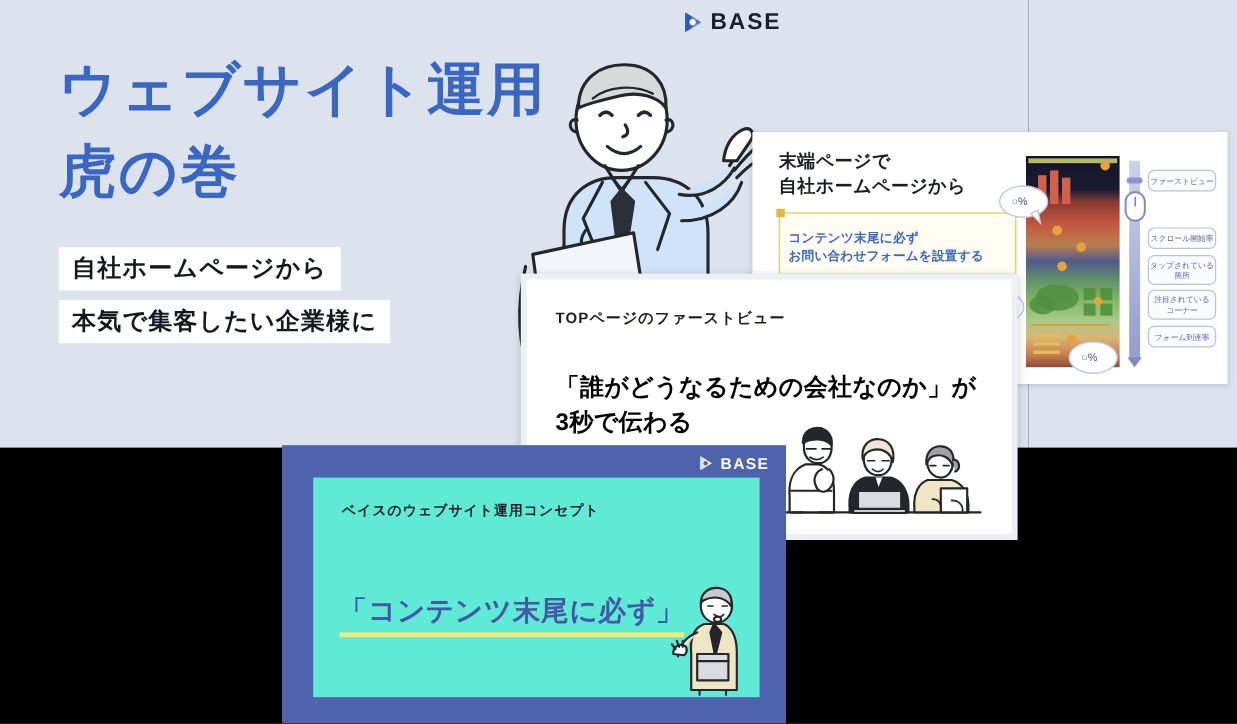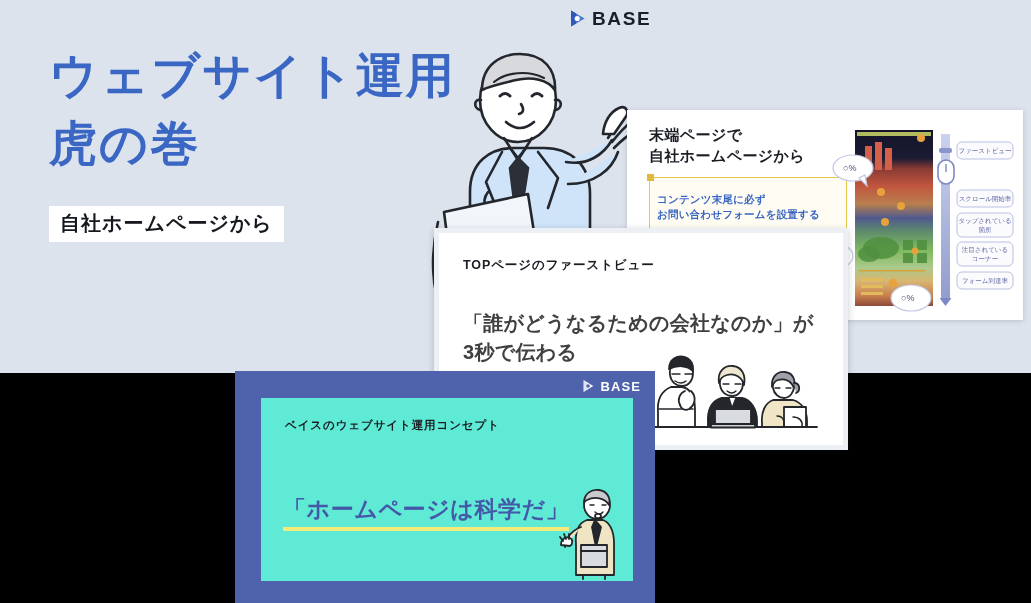--- a/index.html
+++ b/index.html
@@ -92,21 +92,21 @@
     background: #eceff4; padding: 5px;
     box-shadow: 0 2px 7px rgba(20,25,50,.22);
   }
   .tp-inner { width: 100%; height: 100%; background: #fff; position: relative; }
   .tp-eyebrow {
     position: absolute; left: 24px; top: 24px;
     color: #1a1d24; font-weight: 700; font-size: 12.5px; letter-spacing: .9px;
   }
   .tp-head {
     position: absolute; left: 24px; top: 76px; right: 16px;
-    color: #404040; font-weight: 700; font-size: 20px; line-height: 1.45;
+    color: #000000; font-weight: 700; font-size: 20px; line-height: 1.45;
     letter-spacing: .3px; white-space: pre-line;
   }
   .tp-figure { position: absolute; right: 18px; bottom: 10px; width: 178px; height: 82px; }
 
   
   #slide-concept {
     position: absolute; left: 235px; top: 371px; width: 420px; height: 232px;
     background: #4f62ac;
   }
   .cn-logo { position: absolute; right: 14px; top: 8px; }
@@ -147,20 +147,21 @@
       </svg>
     </span>
     <span class="base-word">BASE</span>
   </div>
 
   <div class="headline">ウェブサイト運用
 虎の巻</div>
 
   <div class="tag-list">
     <span class="tag-row"><span class="tag">自社ホームページから</span></span>
+    <span class="tag-row"><span class="tag">本気で集客したい企業様に</span></span>
   </div>
 
   <div id="businessman">
     <svg viewBox="0 0 232 285" width="232" height="285">
       <g fill="none" stroke="#23262c" stroke-width="2.6" stroke-linecap="round" stroke-linejoin="round">
 
         <path d="M72 150 C72 120 92 106 116 106 L146 106 C172 106 192 122 192 152 L192 230 L72 230 Z" fill="#cfe4f8"></path>
 
         <path d="M168 120 C190 124 206 112 214 98" fill="#cfe4f8"></path>
         <path d="M170 142 C196 142 214 128 220 110" fill="#cfe4f8"></path>
@@ -347,21 +348,21 @@
           <path d="M1 1.4 L1 17.6 L14.6 9.5 Z" fill="#ffffff"></path>
           <path d="M1 1.4 L1 17.6 L6.2 14.5 L6.2 4.5 Z" fill="#dfe4f4"></path>
           <circle cx="7.2" cy="9.5" r="2.6" fill="#4f62ac"></circle>
         </svg>
       </span>
       <span class="base-word">BASE</span>
     </div>
 
     <div class="cn-inner">
       <div class="cn-eyebrow">ベイスのウェブサイト運用コンセプト</div>
-      <div class="cn-head">「ホームページは科学だ」</div>
+      <div class="cn-head">「コンテンツ末尾に必ず」</div>
 
       <div class="cn-figure">
         <svg viewBox="0 0 66 90" width="66" height="90">
           <g fill="none" stroke="#24262b" stroke-width="1.8" stroke-linecap="round" stroke-linejoin="round">
 
             <ellipse cx="38" cy="16" rx="13" ry="14" fill="#fff"></ellipse>
             <path d="M25 14 C25 4 33 0 40 1 C48 2 52 9 50 16 C46 9 36 7 28 11 C26 12 25 13 25 14 Z" fill="#c8cace"></path>
             <path d="M31 16 h4 M43 16 h4" stroke-width="1.4"></path>
             <path d="M36 23 q5 4 8 0" stroke-width="1.4"></path>
             <ellipse cx="39" cy="27" rx="3" ry="2.2" fill="#fff"></ellipse>

